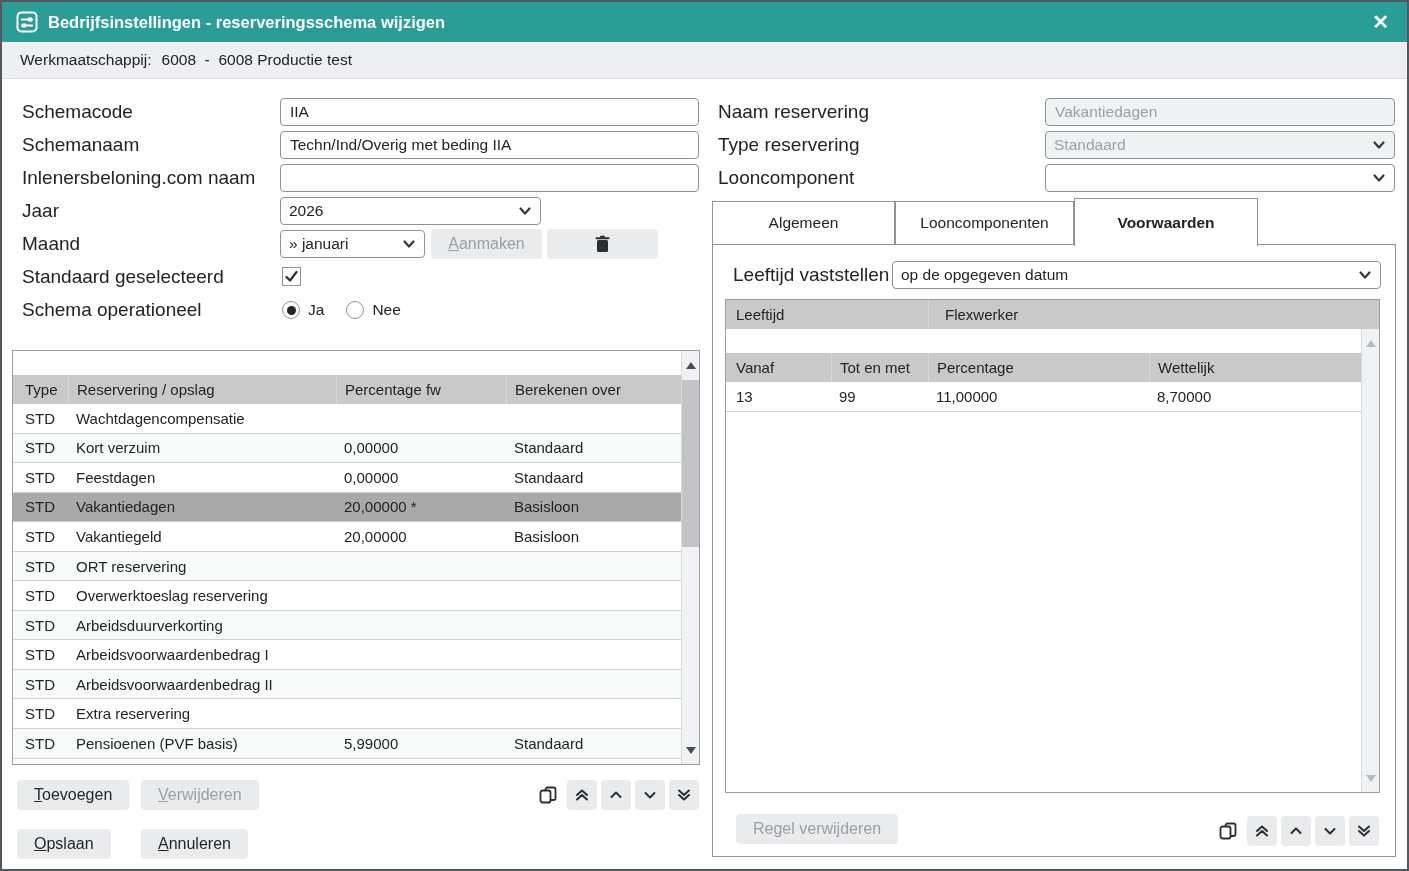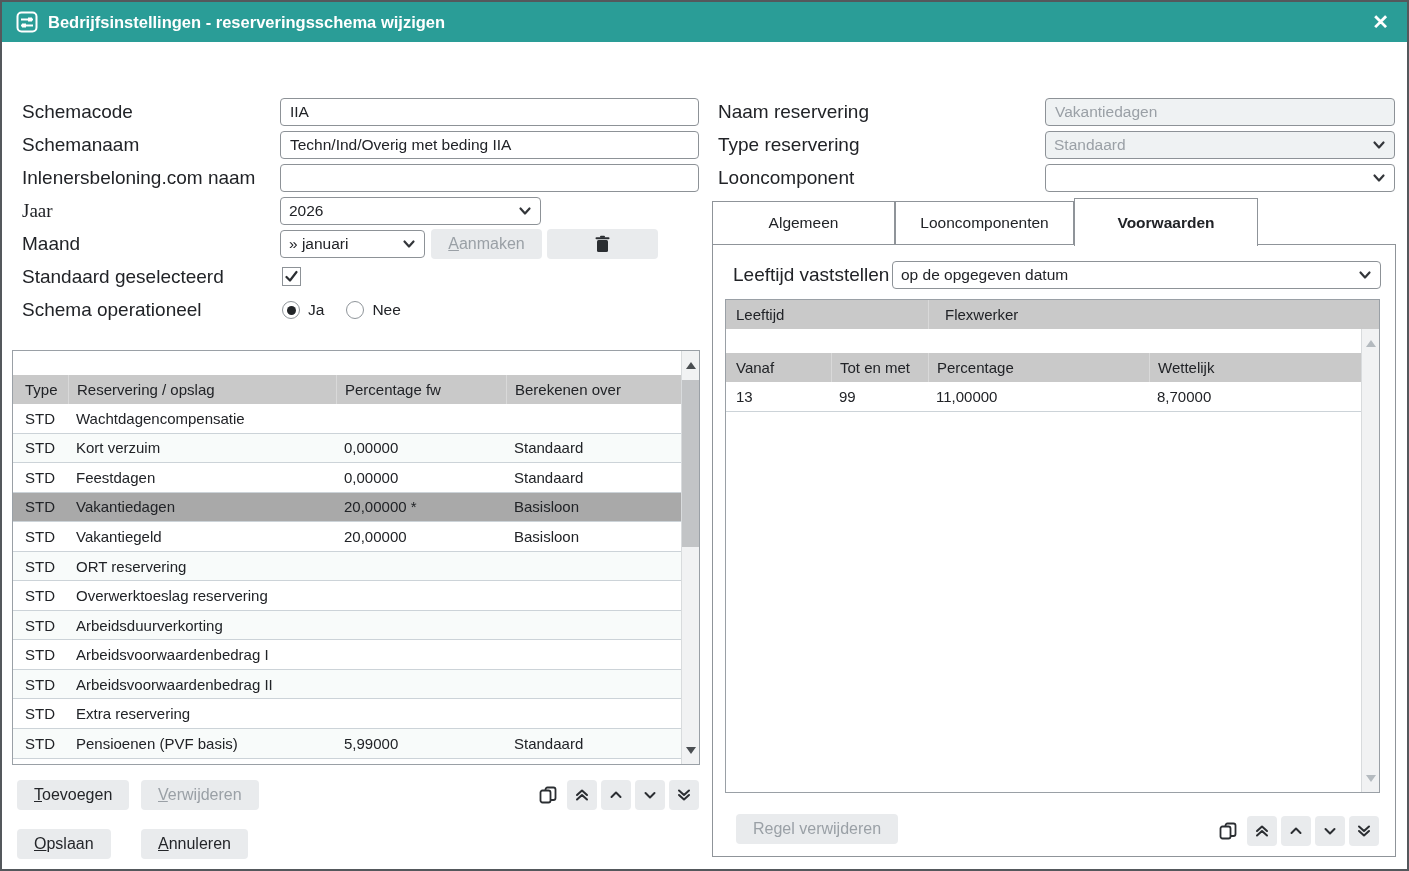--- a/index.html
+++ b/index.html
@@ -98,31 +98,35 @@
         <line x1="5" y1="8.5" x2="17" y2="8.5" stroke="#fff" stroke-width="2"></line>
         <rect x="12" y="6.5" width="4" height="4" fill="#fff"></rect>
         <line x1="5" y1="14.5" x2="17" y2="14.5" stroke="#fff" stroke-width="2"></line>
         <rect x="6" y="12.5" width="4" height="4" fill="#fff"></rect>
       </svg>
     </span>
     <span class="title">Bedrijfsinstellingen - reserveringsschema wijzigen</span>
     <span class="close">✕</span>
   </div>
 
+  <div class="subheader">
+    <span class="sh-label">Werkmaatschappij:</span>
+    <span class="sh-value" style="white-space:pre;">6008  -  6008 Productie test</span>
+  </div>
 
   <div class="flabel" style="left:20px; top:96px;">Schemacode</div>
   <input class="tinput" style="left: 278px; top: 96px; width: 419px;" value="IIA">
 
   <div class="flabel" style="left:20px; top:129px;">Schemanaam</div>
   <input class="tinput" style="left: 278px; top: 129px; width: 419px;" value="Techn/Ind/Overig met beding IIA">
 
   <div class="flabel" style="left:20px; top:162px;">Inlenersbeloning.com naam</div>
   <input class="tinput" style="left: 278px; top: 162px; width: 419px;" value="">
 
-  <div class="flabel" style="left:20px; top:195px;font-family:Liberation Serif, serif;">Jaar</div>
+  <div class="flabel" style="left:20px; top:195px;">Jaar</div>
   <div class="select" style="left:278px; top:195px; width:261px;">
     <span class="val">2026</span>
     <svg width="14" height="14" viewBox="0 0 14 14">
         <path d="M2.5 4.5 L7 9.5 L11.5 4.5" fill="none" stroke="#33363a" stroke-width="2.2" stroke-linecap="round" stroke-linejoin="round"></path>
       </svg>
   </div>
 
   <div class="flabel" style="left:20px; top:228px;">Maand</div>
   <div class="select" style="left:278px; top:228px; width:145px;">
     <span class="val">» januari</span>

